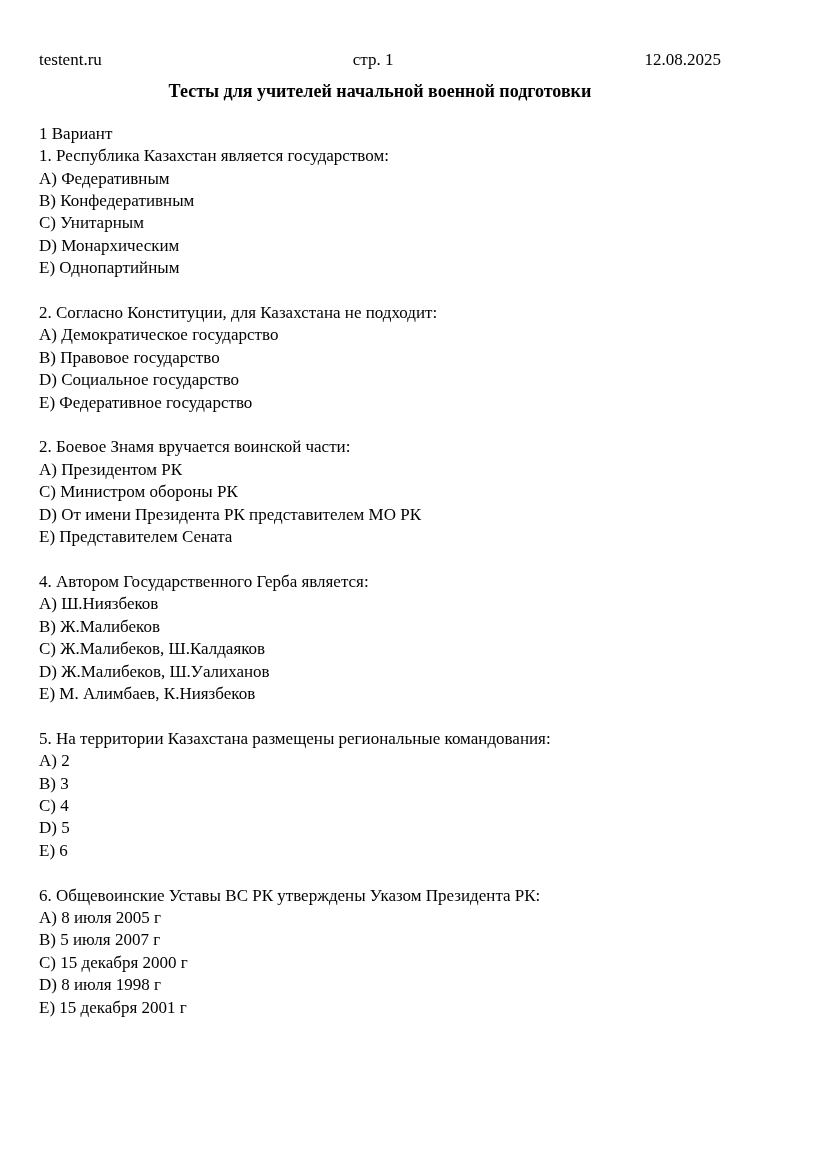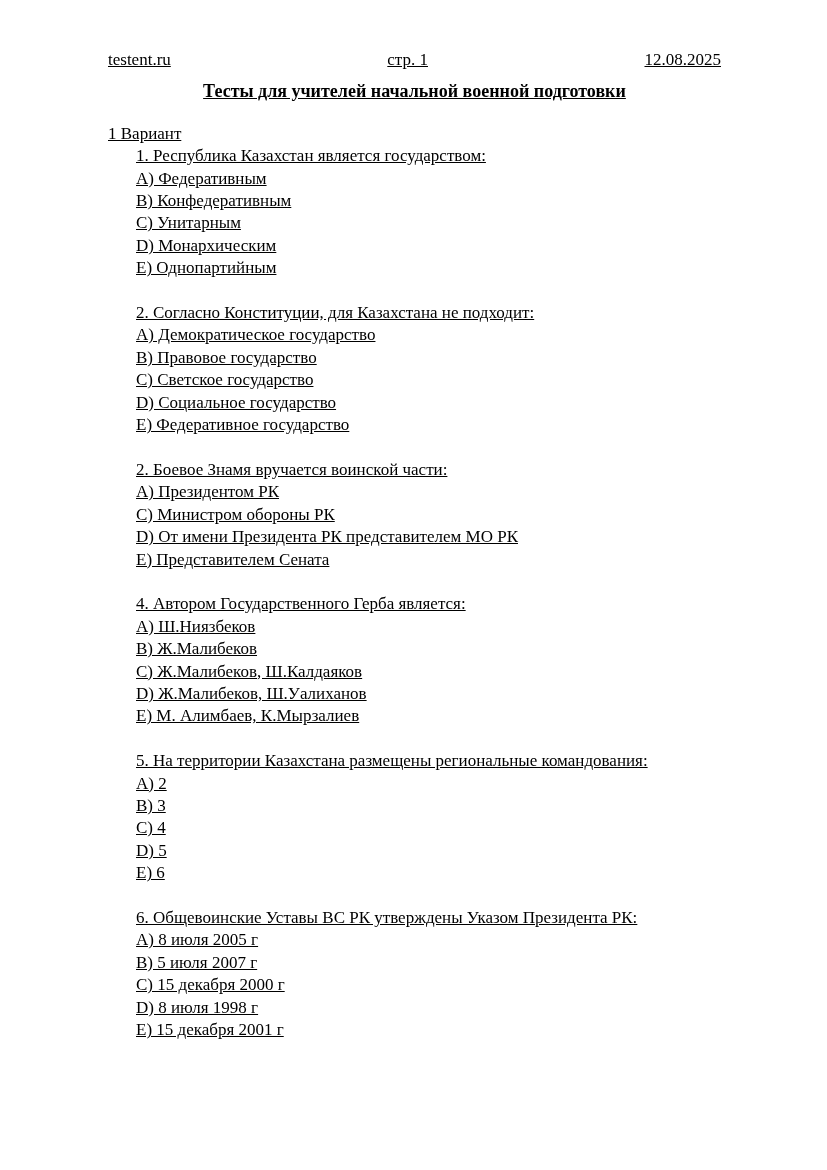--- a/index.html
+++ b/index.html
@@ -13,22 +13,21 @@
     color: #000000;
     font-family: "Liberation Serif", "DejaVu Serif", serif;
     font-size: 17px;
     line-height: 22.4px;
     -webkit-font-smoothing: antialiased;
   }
   .page {
     box-sizing: border-box;
     width: 820px;
     min-height: 1170px;
-    padding: 49px 99px 40px 108px;
-    text-decoration: underline;
+    padding: 49px 99px 40px 39px;
   }
   .doc-header {
     display: flex;
     justify-content: space-between;
     align-items: baseline;
   }
   .doc-header span {
     white-space: nowrap;
   }
   .doc-title {
@@ -36,21 +35,20 @@
     text-align: center;
     font-weight: bold;
     font-size: 18px;
   }
   .variant {
     margin-top: 20px;
     text-align: left;
   }
   .questions {
     margin-top: 0;
-    margin-left: 28px;
   }
   .question-block:not(:first-child) {
     margin-top: 22.4px;
   }
   .line {
     white-space: pre-wrap;
   }
 </style>
 </head>
 <body>
@@ -74,40 +72,39 @@
         <div class="line option">B) Конфедеративным</div>
         <div class="line option">C) Унитарным</div>
         <div class="line option">D) Монархическим</div>
         <div class="line option">E) Однопартийным</div>
       </div>
 
   <div class="question-block">
     <div class="line question-text">2. Согласно Конституции, для Казахстана не подходит:</div>
   <div class="line option">A) Демократическое государство</div>
         <div class="line option">B) Правовое государство</div>
-        <div class="line option">C) Светское государство</div>
         <div class="line option">D) Социальное государство</div>
         <div class="line option">E) Федеративное государство</div>
       </div>
 
   <div class="question-block">
     <div class="line question-text">2. Боевое Знамя вручается воинской части:</div>
   <div class="line option">A) Президентом РК</div>
         <div class="line option">C) Министром обороны РК</div>
         <div class="line option">D) От имени Президента РК представителем МО РК</div>
         <div class="line option">E) Представителем Сената</div>
       </div>
 
   <div class="question-block">
     <div class="line question-text">4. Автором Государственного Герба является:</div>
   <div class="line option">A) Ш.Ниязбеков</div>
         <div class="line option">B) Ж.Малибеков</div>
         <div class="line option">C) Ж.Малибеков, Ш.Калдаяков</div>
         <div class="line option">D) Ж.Малибеков, Ш.Уалиханов</div>
-        <div class="line option">E) М. Алимбаев, К.Мырзалиев</div>
+        <div class="line option">E) М. Алимбаев, К.Ниязбеков</div>
       </div>
 
   <div class="question-block">
     <div class="line question-text">5. На территории Казахстана размещены региональные командования:</div>
   <div class="line option">A) 2</div>
         <div class="line option">B) 3</div>
         <div class="line option">C) 4</div>
         <div class="line option">D) 5</div>
         <div class="line option">E) 6</div>
       </div>

